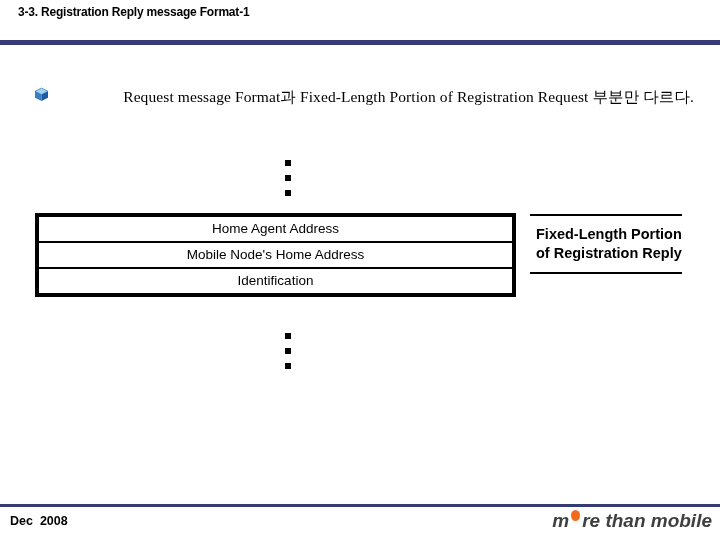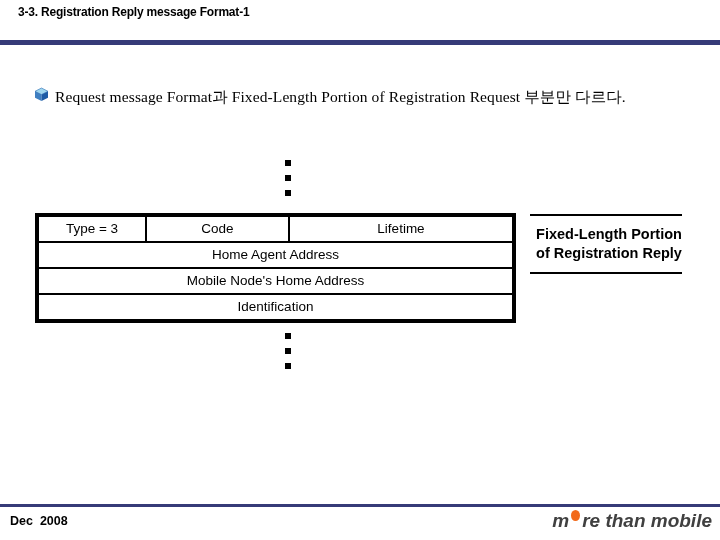--- a/index.html
+++ b/index.html
@@ -46,26 +46,27 @@
   }
   .bullet-icon {
     position: absolute;
     left: 0px;
     top: 3px;
     width: 15px;
     height: 15px;
   }
   .bullet-text {
     display: block;
-    margin-left: 21px;
+    margin-left: 36px;
     font-family: "Liberation Serif", serif;
     font-size: 15.5px;
     line-height: 26px;
     color: #000000;
     letter-spacing: 0.1px;
+    text-align: right;
   }
 
   
   .packet {
     position: absolute;
     left: 35px;
     top: 213px;
     width: 481px;
     border: 4px solid #000000;
     box-sizing: border-box;
@@ -115,21 +116,20 @@
     margin: 0 0 9px 0;
   }
   .dots i:last-child { margin-bottom: 0; }
 
   
   .side-note {
     position: absolute;
     left: 530px;
     top: 214px;
     width: 152px;
-    text-align: center;
   }
   .side-rule {
     width: 152px;
     height: 2px;
     background: #000000;
   }
   .side-note-text {
     display: block;
     padding: 9px 0 9px 6px;
     font-family: "Liberation Sans", sans-serif;
@@ -200,25 +200,20 @@
 </div>
 
 <div class="dots top">
   <i></i>
   <i></i>
   <i></i>
 </div>
 
 <div class="packet">
 
-  <div class="packet-row">
-    <div class="packet-cell cell-type">Type = 3</div>
-    <div class="packet-cell cell-code">Code</div>
-    <div class="packet-cell cell-lifetime">Lifetime</div>
-  </div>
 
   <div class="packet-row">
     <div class="packet-cell cell-full">Home Agent Address</div>
   </div>
 
   <div class="packet-row">
     <div class="packet-cell cell-full">Mobile Node's Home Address</div>
   </div>
 
   <div class="packet-row">

